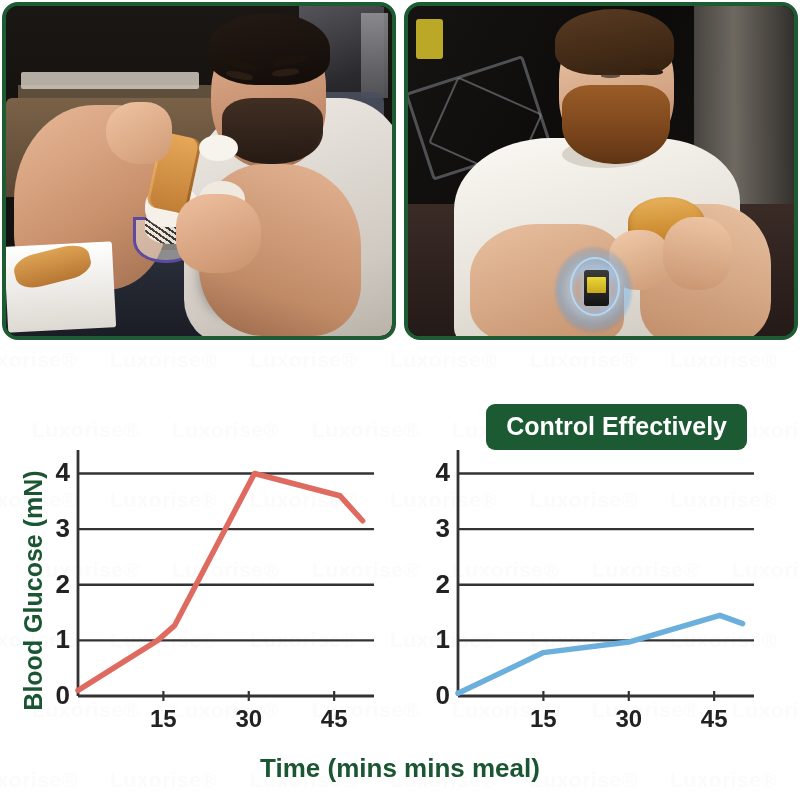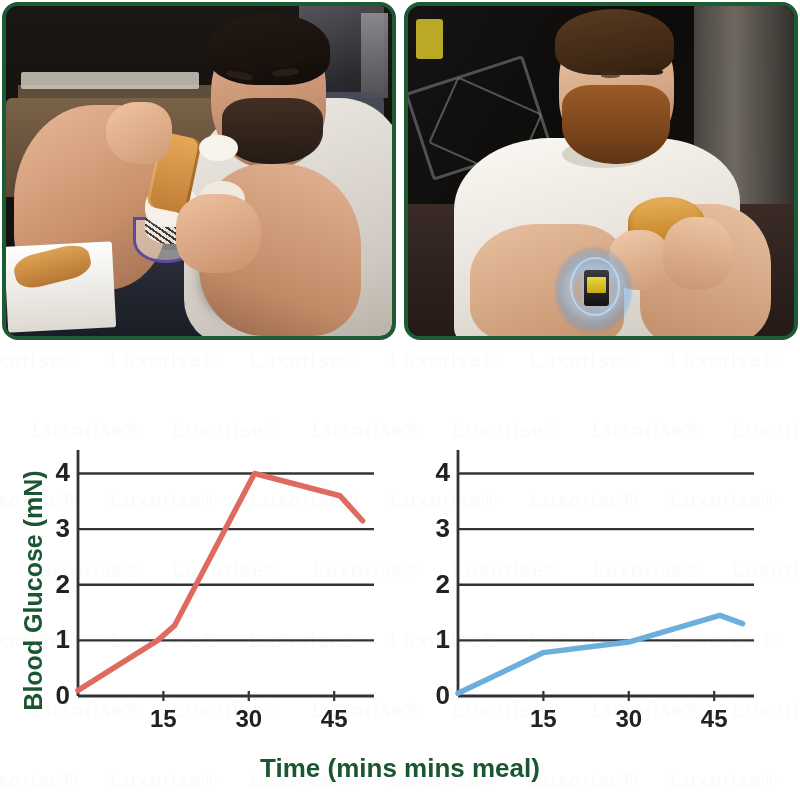--- a/index.html
+++ b/index.html
@@ -516,20 +516,21 @@
           <div class="b-glow2"></div>
           <div class="b-cgm"></div>
           <div class="b-cgm-screen"></div>
         </div>
       </div>
     </div>
 
   </div>
 
 
+  <div class="badge">Control Effectively</div>
 
   <div class="charts">
 
     <div class="ylabel">Blood Glucose (mN)</div>
 
     <div class="plot left" id="plot-0">
         <svg width="330" height="300">
           <line x1="30" x2="326" y1="200.367816091954" y2="200.367816091954" stroke="#333333" stroke-width="2.4"></line>
           <line x1="30" x2="326" y1="144.73563218390802" y2="144.73563218390802" stroke="#333333" stroke-width="2.4"></line>
           <line x1="30" x2="326" y1="89.10344827586206" y2="89.10344827586206" stroke="#333333" stroke-width="2.4"></line>

